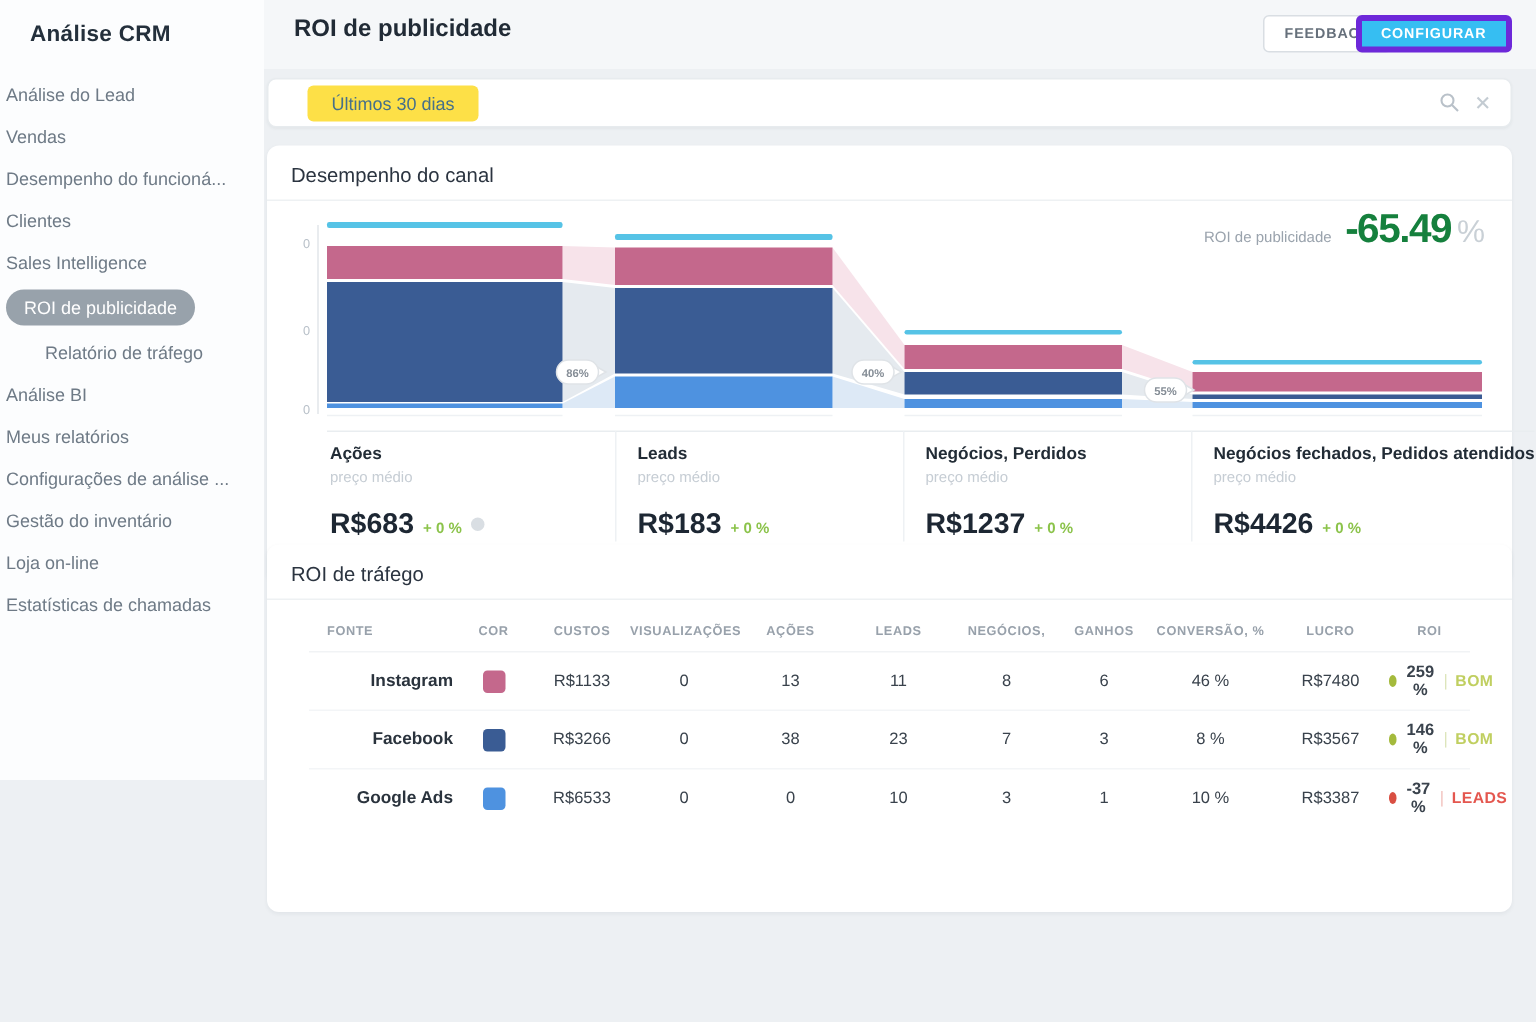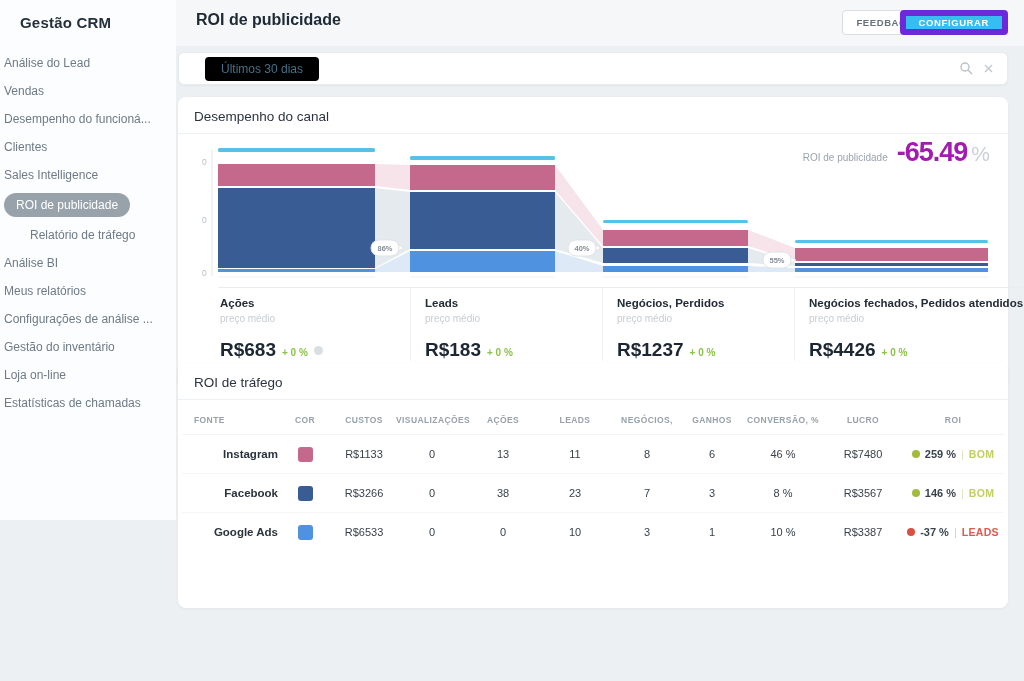--- a/index.html
+++ b/index.html
@@ -15,52 +15,52 @@
   .side-item{padding:7px 10px 7px 4px;font-size:12px;color:#6e7a86;cursor:pointer;white-space:nowrap}
   .side-item.indent{padding-left:30px}
   .side-item.active{padding-top:4px;padding-bottom:4px}
   .side-item .pill{display:inline-block;background:#98a2ab;color:#fff;border-radius:12px;padding:5px 12px;font-size:12px}
   
   .main-header{position:absolute;left:176px;top:0;width:848px;height:46px;background:#f5f7f9}
   .page-title{position:absolute;left:20px;top:11px;margin:0;font-size:16px;font-weight:700;color:#212b36}
   .btn{position:absolute;top:10px;height:25px;border-radius:4px;font-family:"Liberation Sans",sans-serif;
        font-size:9.5px;font-weight:bold;letter-spacing:.6px;cursor:pointer;padding:0 13px}
   .btn.ghost{right:96px;background:#fff;border:1px solid #d9dee3;color:#66707b}
-  .btn.primary{right:16px;background:#36bef2;border:6px solid #6d28d9;color:#fff}
+  .btn.primary{right:16px;background:#36bef2;border:4px solid #6d28d9;color:#fff}
   
   .filter-card{position:absolute;left:178px;top:52px;width:830px;height:33px;box-sizing:border-box;
     background:#fff;border:1px solid #e7ebee;border-radius:6px;box-shadow:0 1px 2px rgba(40,50,60,.05);
     display:flex;align-items:center}
-  .chip{margin-left:26px;background:#000000;color:#477089;font-size:12px;padding:5px 16px;border-radius:4px;cursor:pointer}
+  .chip{margin-left:26px;background:#fde047;color:#477089;font-size:12px;padding:5px 16px;border-radius:4px;cursor:pointer}
   .f-icons{margin-left:auto;margin-right:12px;display:flex;align-items:center;gap:8px}
   .f-icons svg{cursor:pointer;display:block}
   
   .card{position:absolute;left:178px;width:830px;background:#fff;border-radius:8px;
     box-shadow:0 1px 3px rgba(40,50,60,.06);box-sizing:border-box}
   .funnel-card{top:97px;height:292px}
   .table-card{top:363px;height:245px}
   .card-title{padding:12px 16px 9px;font-size:13.5px;font-weight:500;color:#2b3440}
   .card-divider{border-bottom:1px solid #eef1f3}
   
   .roi-overlay{position:absolute;top:40px;right:18px;display:flex;align-items:baseline}
   .roi-label{font-size:10px;color:#9aa3ad;margin-right:9px}
-  .roi-value{font-size:27px;font-weight:bold;color:#a21caf;letter-spacing:-1px}
+  .roi-value{font-size:27px;font-weight:bold;color:#15803d;letter-spacing:-1px}
   .roi-unit{font-size:21px;color:#c9d0d6;margin-left:4px}
   svg.funnel{display:block;margin:2px 0 0 14px}
   .stage-row{position:absolute;left:40px;top:190px;width:770px;display:grid;
     grid-template-columns:192px 192px 192px 1fr}
   .stage-col{border-top:1px solid #e9edf0;padding:9px 0 0 2px;overflow:visible;white-space:nowrap}
   .stage-col + .stage-col{border-left:1px solid #eef1f4;padding-left:14px}
   .stage-name{font-size:11.5px;font-weight:bold;color:#222c36}
   .stage-sub{font-size:10px;color:#c6cdd4;margin:4px 0 15px}
   .stage-price{font-size:19px;font-weight:bold;color:#1d2733}
   .stage-change{font-size:10px;font-weight:bold;margin-left:6px}
   .info-dot{display:inline-block;width:9px;height:9px;border-radius:50%;background:#d9dee3;margin-left:6px;vertical-align:1px}
   
-  .tbl{margin:6px 4px 0}
+  .tbl{margin:6px 28px 0}
   .tbl-row{display:grid;grid-template-columns:96px 54px 64px 72px 70px 74px 70px 60px 82px 78px 1fr;align-items:center}
   .tbl-head{height:28px;border-bottom:1px solid #f1f3f5}
   .th{font-size:8.5px;font-weight:bold;color:#98a1ab;letter-spacing:.4px;text-align:center;white-space:nowrap}
   .th:first-child{text-align:left;padding-left:12px}
   .tbl-body .tbl-row{height:38px;border-bottom:1px solid #f3f5f7}
   .tbl-body .tbl-row:last-child{border-bottom:none}
   .td{font-size:11px;color:#39424c;text-align:center}
   .td.fonte{text-align:right;padding-left:12px;font-size:11.5px;font-weight:bold;color:#2a333d}
   .swatch{width:15px;height:15px;border-radius:3px;margin:0 auto}
   .roi-cell{display:flex;align-items:center;justify-content:center;gap:5px}
@@ -68,21 +68,21 @@
   .roi-num{font-size:11px;font-weight:bold;color:#3a434d}
   .roi-sep{font-size:11px}
   .roi-status{font-size:10.5px;font-weight:bold;letter-spacing:.3px}
 </style>
 </head>
 <body>
 
 <div class="app">
 
   <aside class="sidebar">
-    <div class="side-title">Gestão CRM</div>
+    <div class="side-title">Análise CRM</div>
     <nav class="side-list">
         <div class="side-item">Análise do Lead</div>
         <div class="side-item">Vendas</div>
         <div class="side-item">Desempenho do funcioná...</div>
         <div class="side-item">Clientes</div>
         <div class="side-item">Sales Intelligence</div>
         <div class="side-item active"><span class="pill">ROI de publicidade</span></div>
         <div class="side-item indent">Relatório de tráfego</div>
         <div class="side-item">Análise BI</div>
         <div class="side-item">Meus relatórios</div>

